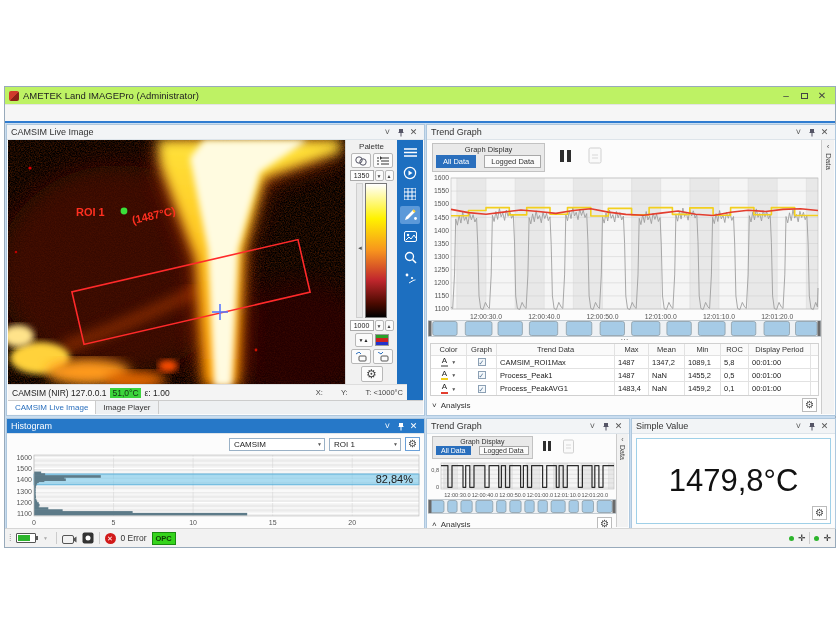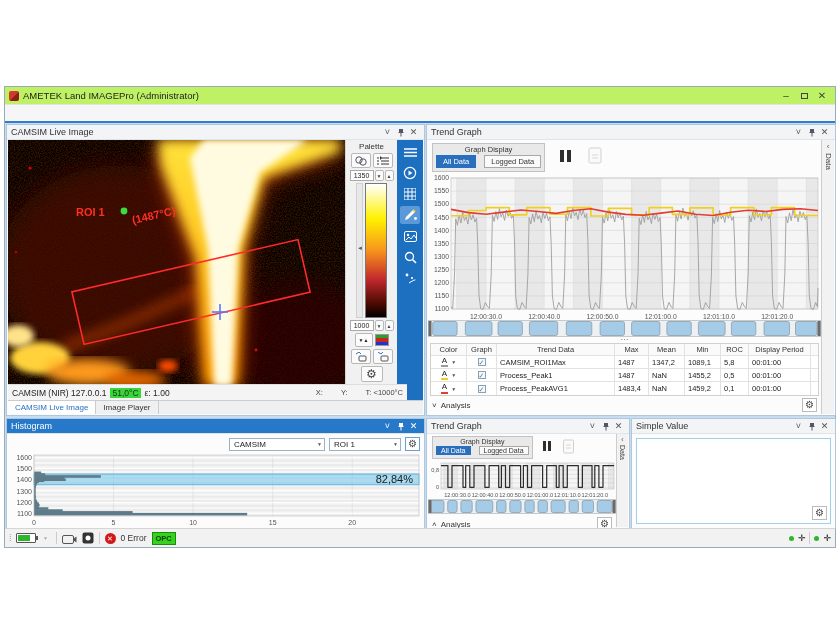--- a/index.html
+++ b/index.html
@@ -705,20 +705,21 @@
         <span class="hic">˅</span>
         <span class="hic">
             <svg width="8" height="9" viewBox="0 0 8 9">
               <path d="M2 1h4v3l1 1H1l1-1z" fill="#556"></path>
               <path d="M4 5v3.5" stroke="#556"></path>
             </svg>
           </span>
         <span class="hic">✕</span>
       </div>
       <div class="sv-card">
+        <span class="sv-value">1479,8°C</span>
         <span class="gearbtn sv-gear">⚙</span>
       </div>
     </div>
 
   </div>
 
   <div class="statusbar">
     <span class="grip">⁞</span>
     <span class="batt">
         <i></i>

